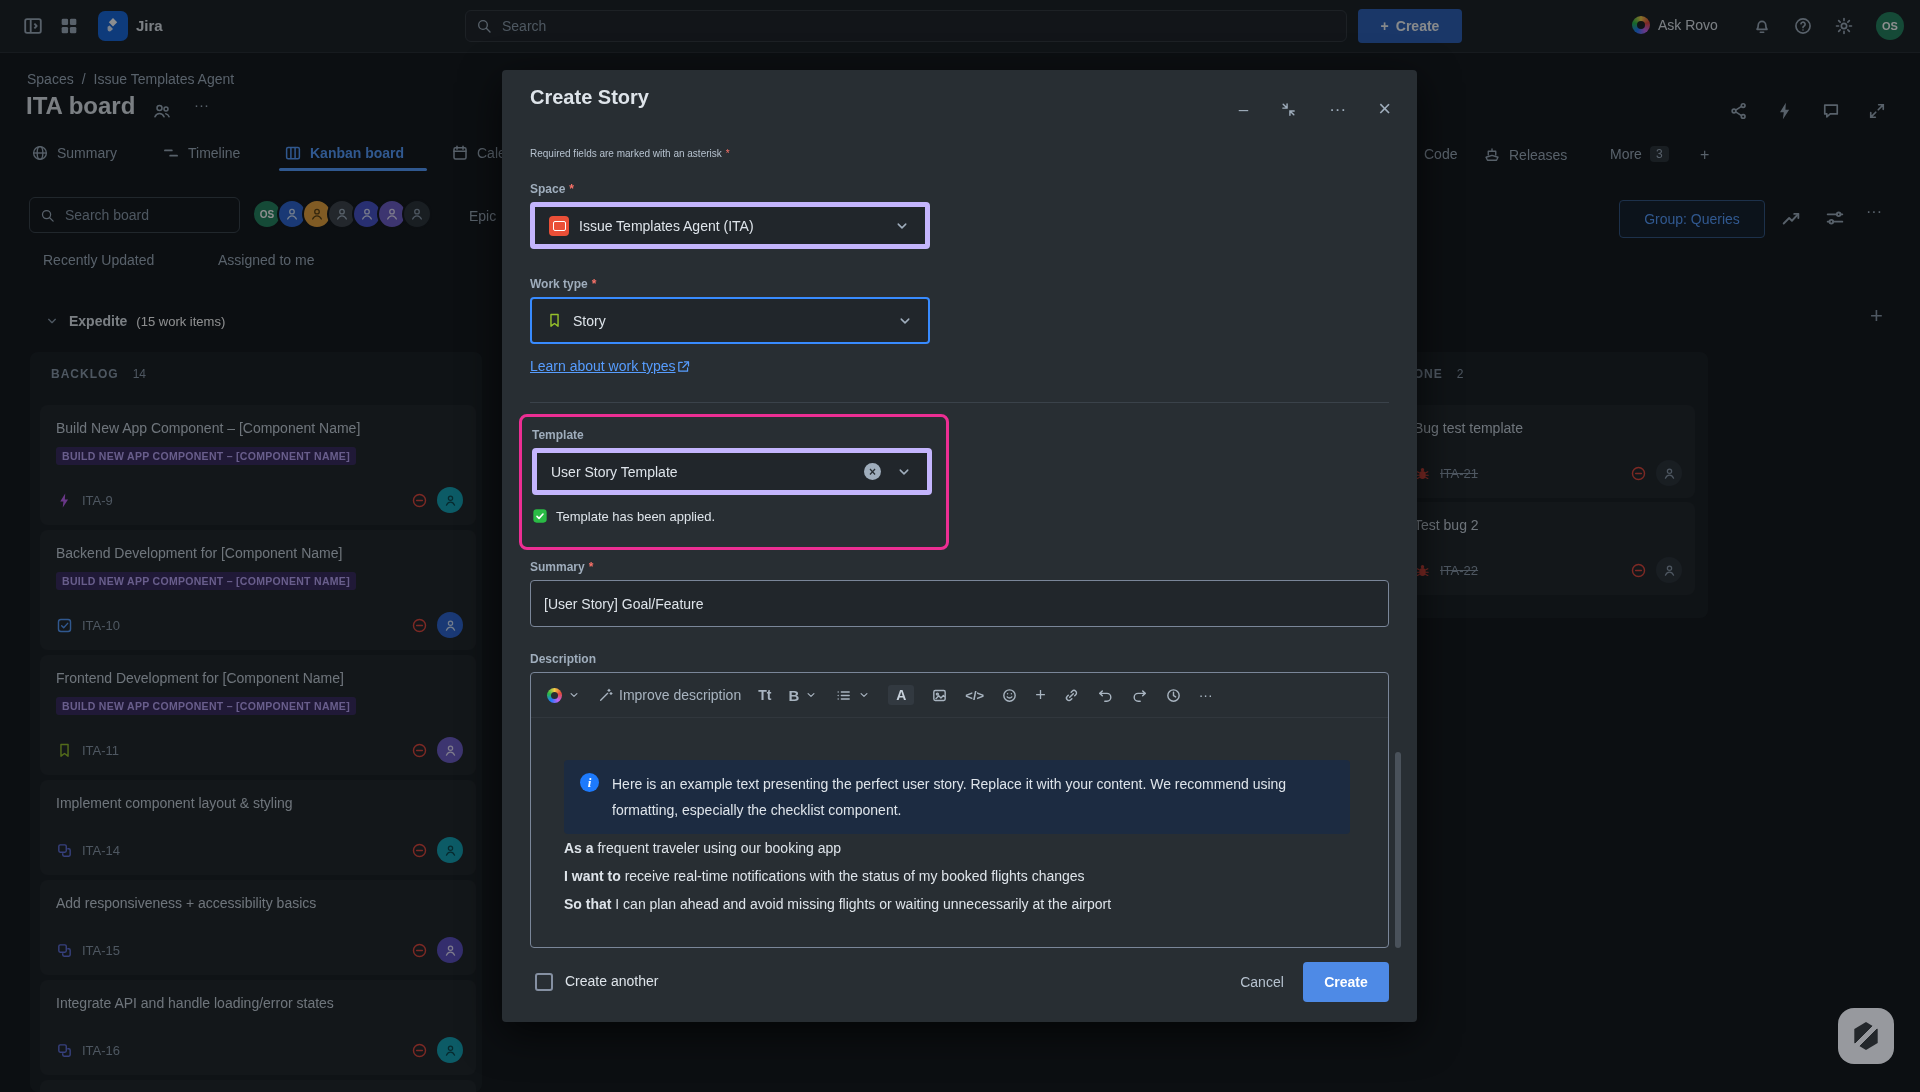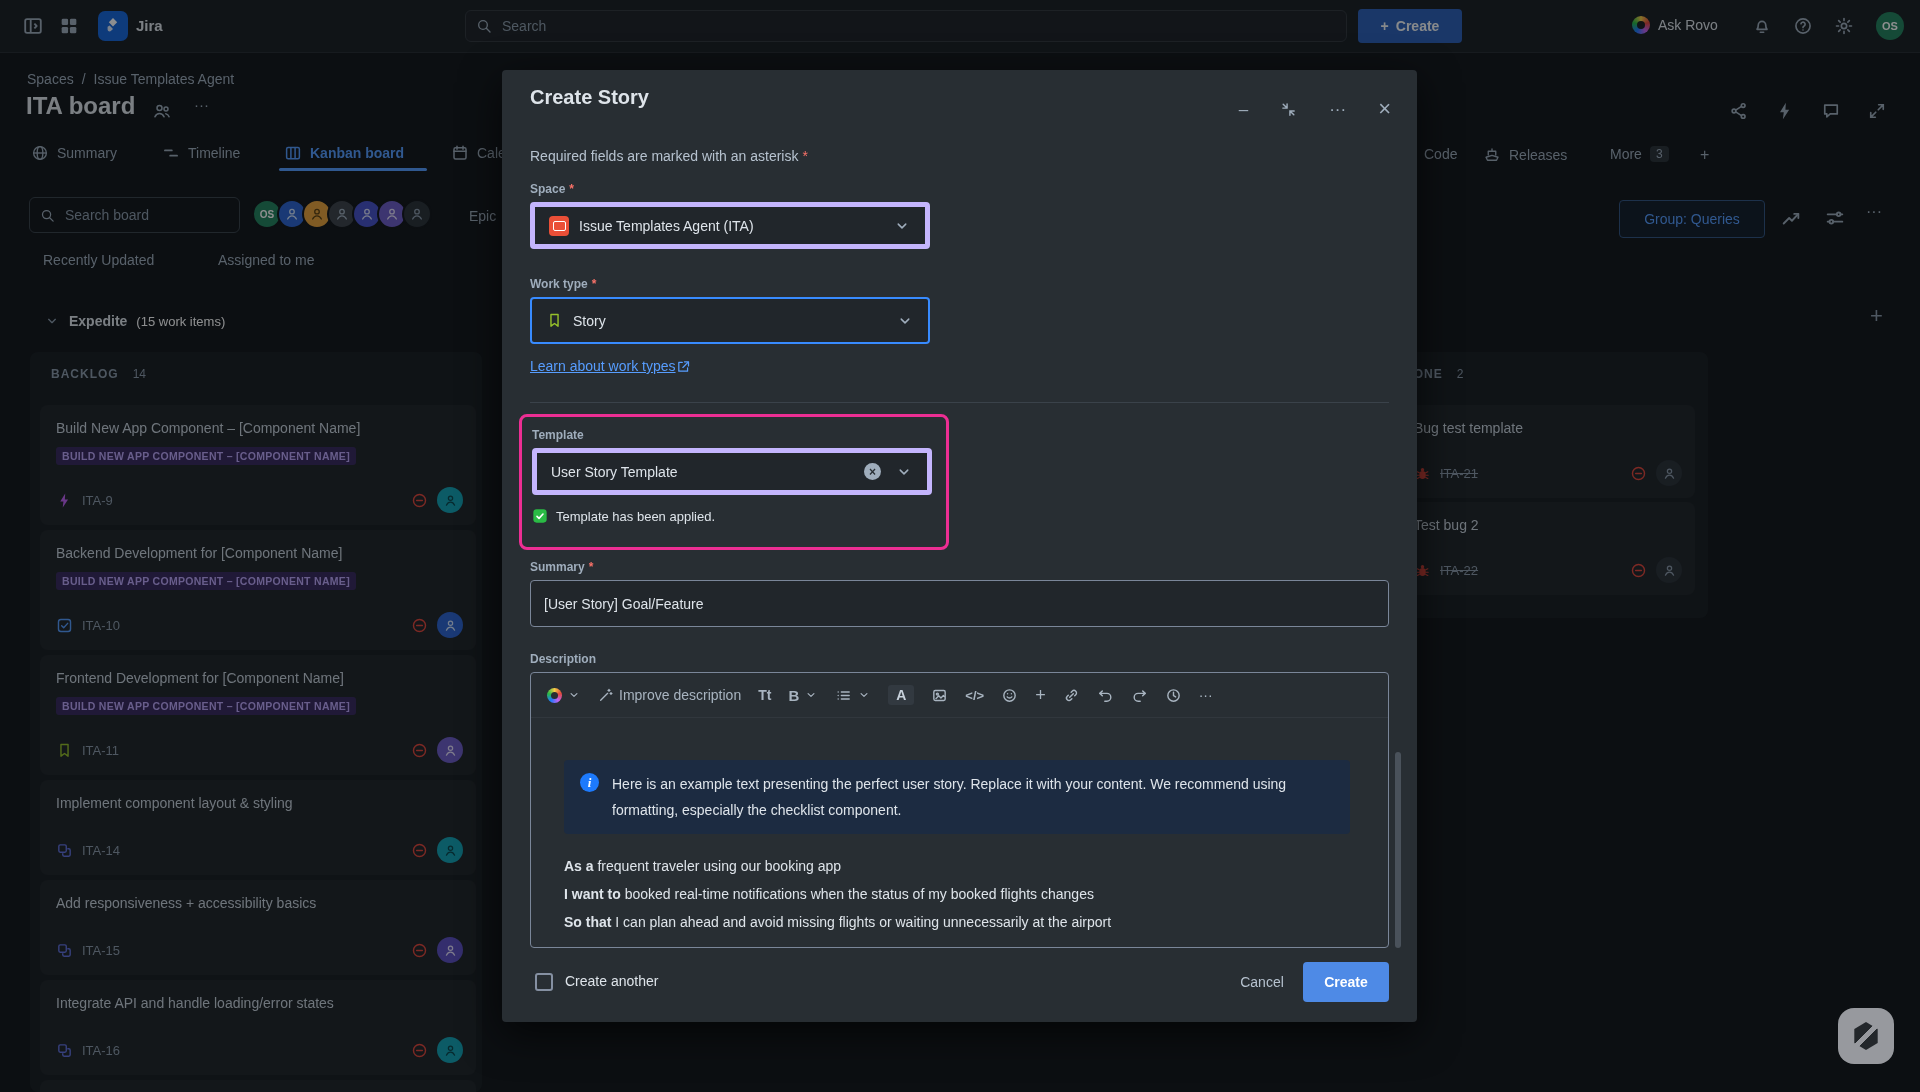--- a/index.html
+++ b/index.html
@@ -62,21 +62,21 @@
   .swim{display:flex;align-items:center;gap:9px;}
   .swim .nm{font-size:14px;font-weight:600;color:#DEE4EA;}
   .swim .ct{font-size:13px;color:#ffffff;}
   
   .dim{position:absolute;inset:0;background:rgba(2,4,6,.45);}
   .modal{position:absolute;left:502px;top:70px;width:915px;height:952px;background:#282E33;border-radius:4px;
          box-shadow:0 12px 40px rgba(0,0,0,.65);color:#9FADBC;}
   .m-title{position:absolute;left:28px;top:16px;font-size:20px;font-weight:600;color:#DEE4EA;}
   .m-controls{position:absolute;right:26px;top:28px;display:flex;gap:32px;align-items:center;color:#9FADBC;}
   .mc{cursor:pointer;font-size:17px;line-height:1;}
-  .m-note{position:absolute;left:28px;top:78px;font-size:14px;color:#B6C2CF;}
+  .m-note{position:absolute;left:28px;top:78px;font-size:10px;color:#B6C2CF;}
   .req{color:#F87168;margin-left:4px;}
   .lbl{position:absolute;font-size:12px;font-weight:700;color:#9FADBC;}
   .sel{position:absolute;width:400px;height:47px;background:#21262B;border:5px solid #c4b5fd;border-radius:4px;
        display:flex;align-items:center;gap:10px;padding:0 14px;box-sizing:border-box;color:#DEE4EA;font-size:14px;cursor:pointer;}
   .sel.focus{border:2px solid #388BFF;}
   .sel .chev{margin-left:auto;color:#9FADBC;display:flex;gap:14px;align-items:center;}
   .space-ico{width:20px;height:20px;border-radius:4px;background:#EA4F37;display:flex;align-items:center;justify-content:center;}
   .space-ico i{display:block;width:11px;height:8px;border:1.6px solid #fff;border-radius:2px;}
   .tinput{position:absolute;height:47px;background:#21262B;border:1px solid #7A8699;border-radius:4px;color:#DEE4EA;
           font-size:14px;font-family:inherit;padding:12px 13px;box-sizing:border-box;outline:0;}
@@ -94,21 +94,21 @@
   .chip{background:#323940;border-radius:3px;padding:2px 8px;font-size:13px;font-weight:600;color:#C7D1DB;}
   .ai{width:15px;height:15px;border-radius:50%;position:relative;flex:none;
       background:conic-gradient(#F5CD47,#E2483D,#BF63F3,#1D7AFC,#2ABB45,#F5CD47);}
   .ai::after{content:"";position:absolute;inset:4px;border-radius:50%;background:#282E33;}
   .einfo{margin:42px 38px 0 33px;background:#1C2B41;border-radius:4px;padding:11px 16px;display:flex;gap:13px;align-items:flex-start;}
   .inf{flex:none;width:19px;height:19px;border-radius:50%;background:#1D7AFC;color:#fff;text-align:center;
        font-size:13px;font-weight:700;line-height:19px;font-family:"Liberation Serif",serif;font-style:italic;margin-top:2px;}
   .einfo p{margin:0;font-size:14px;line-height:26px;color:#DEE4EA;max-width:700px;}
   .ep{margin:0 33px;font-size:14px;line-height:28px;color:#DEE4EA;}
   .ep b{font-weight:700;}
-  .ep:first-of-type{margin-top:18px;}
+  .ep:first-of-type{margin-top:0;}
   .mthumb{position:absolute;left:893px;top:682px;width:6px;height:196px;background:#4A525B;border-radius:3px;cursor:grab;}
   .m-footer{position:absolute;left:0;right:0;bottom:20px;height:40px;}
   .chk{position:absolute;left:33px;top:11px;width:18px;height:18px;border:2px solid #8590A2;border-radius:3px;
        box-sizing:border-box;cursor:pointer;}
   .chklbl{position:absolute;left:63px;top:11px;font-size:14px;color:#DEE4EA;}
   .btn{position:absolute;height:40px;border:0;border-radius:4px;font-size:14px;font-family:inherit;cursor:pointer;
        display:flex;align-items:center;justify-content:center;}
   .btn.subtle{right:116px;width:78px;background:transparent;color:#B6C2CF;}
   .btn.primary{right:28px;width:86px;background:#4E8AE6;color:#FFFFFF;font-weight:600;}
   
@@ -780,21 +780,21 @@
               <use href="#i-clock"></use>
             </svg>
           </span>
       <span class="tbb">···</span>
     </div>
     <div class="einfo">
       <span class="inf">i</span>
       <p>Here is an example text presenting the perfect user story. Replace it with your content. We recommend using formatting, especially the checklist component.</p>
     </div>
     <p class="ep"><b>As a</b><span> frequent traveler using our booking app</span></p>
-    <p class="ep"><b>I want to</b><span> booked real-time notifications when the status of my booked flights changes</span></p>
+    <p class="ep"><b>I want to</b><span> receive real-time notifications with the status of my booked flights changes</span></p>
     <p class="ep"><b>So that</b><span> I can plan ahead and avoid missing flights or waiting unnecessarily at the airport</span></p>
   </div>
   <div class="mthumb"></div>
 
   <div class="m-footer">
     <span class="chk"></span>
     <span class="chklbl">Create another</span>
     <button class="btn subtle">Cancel</button>
     <button class="btn primary">Create</button>
   </div>

